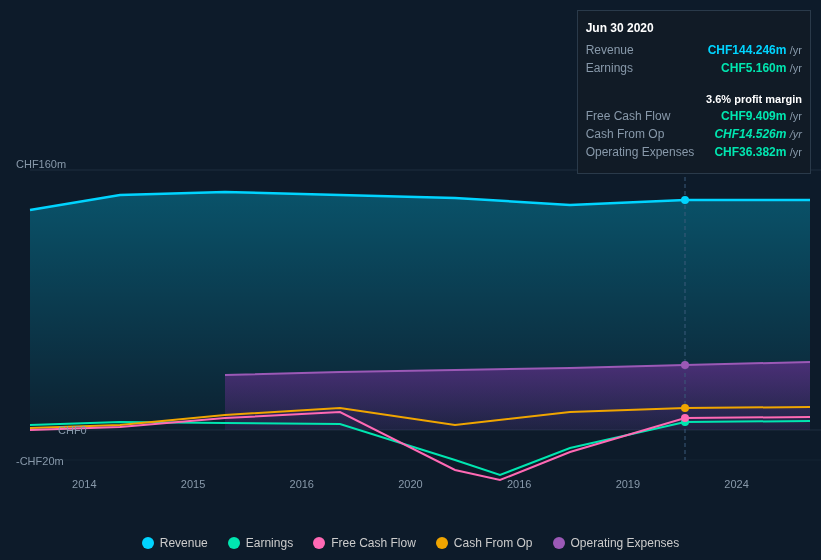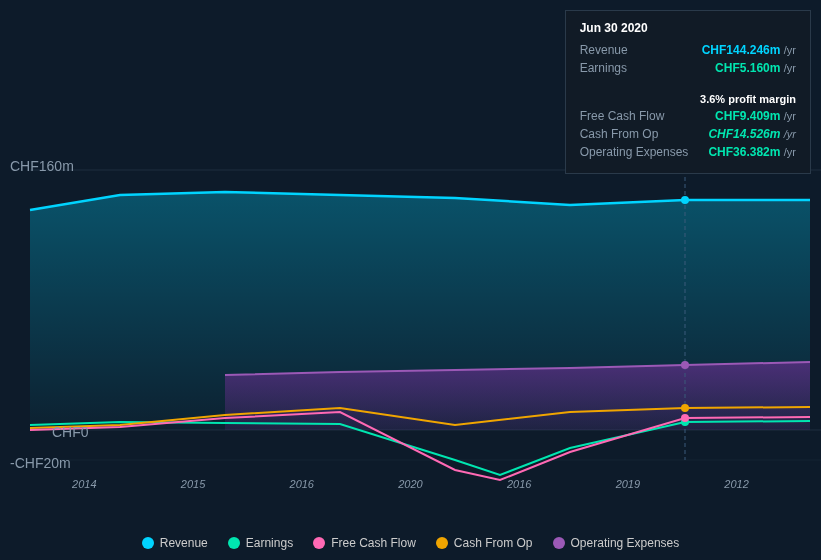--- a/index.html
+++ b/index.html
@@ -14,48 +14,47 @@
     }
     .chart-area {
       position: absolute;
       top: 0; left: 0;
       width: 821px;
       height: 510px;
       overflow: hidden;
     }
     .y-label {
       position: absolute;
-      left: 10px;
-      font-size: 14px;
+      left: 16px;
+      font-size: 11px;
       color: #8899aa;
     }
     .y-label-top { top: 158px; }
     .y-label-zero { top: 424px; margin-left: 42px; }
     .y-label-neg { top: 455px; }
     .x-labels {
       position: absolute;
       bottom: 20px;
       left: 0;
       width: 821px;
       display: flex;
       justify-content: space-around;
       padding: 0 30px;
     }
     .x-label {
       font-size: 11px;
       color: #8899aa;
-      font-style: italic;
     }
     .tooltip-box {
       position: absolute;
       top: 10px;
       right: 10px;
       background: #111b26;
       border: 1px solid #2a3a4a;
-      padding: 10px 14px;
+      padding: 10px 8px;
       min-width: 220px;
       z-index: 10;
     }
     .tooltip-date {
       font-size: 12px;
       font-weight: bold;
       color: #fff;
       margin-bottom: 8px;
     }
     .tooltip-row {
@@ -156,21 +155,21 @@
   <div class="y-label y-label-zero">CHF0</div>
   <div class="y-label y-label-neg">-CHF20m</div>
 
   <div class="x-labels">
     <span class="x-label">2014</span>
     <span class="x-label">2015</span>
     <span class="x-label">2016</span>
     <span class="x-label">2020</span>
     <span class="x-label">2016</span>
     <span class="x-label">2019</span>
-    <span class="x-label">2012</span>
+    <span class="x-label">2024</span>
   </div>
 
   <div class="tooltip-box">
     <div class="tooltip-date">Jun 30 2020</div>
     <div class="tooltip-row">
       <span class="tooltip-label">Revenue</span>
       <span class="tooltip-value" style="color:#00d4ff;">
         <span>CHF144.246m</span> <span class="per-yr">/yr</span>
       </span>
     </div>

